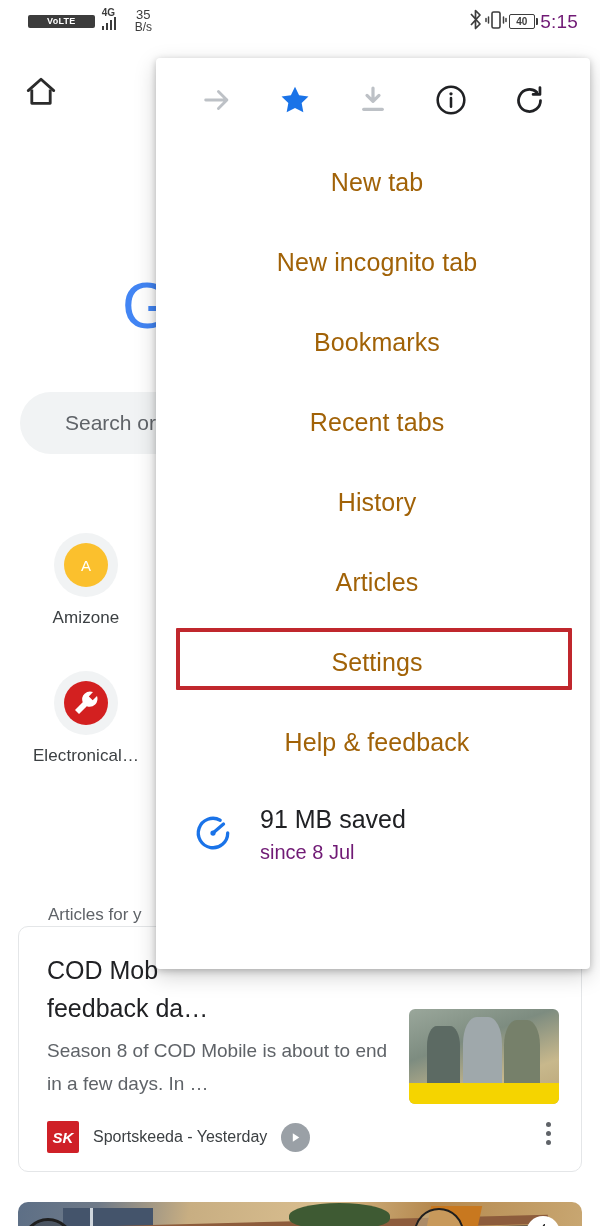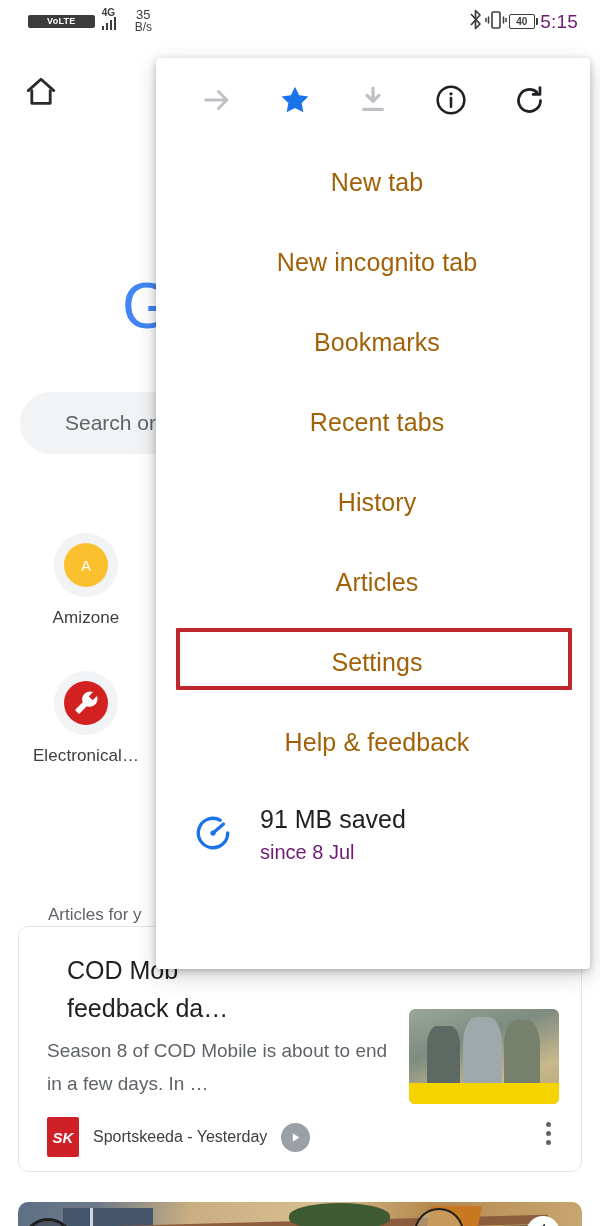--- a/index.html
+++ b/index.html
@@ -65,39 +65,39 @@
   }
   #articles-head { position: absolute; left: 48px; top: 829px; font-size: 17px; color: #5f6368; margin-top: 28px; }
 
   
   #article-card {
     position: absolute; left: 18px; top: 878px; width: 564px; height: 246px;
     background: #fff; border: 1px solid #e4e6e8; border-radius: 10px;
   }
   #art-title {
     position: absolute; left: 28px; top: 24px; width: 360px;
-    font-size: 25px; line-height: 38px; color: #202124; margin-left: 20px;
+    font-size: 25px; line-height: 38px; color: #202124;
   }
   #art-desc {
     position: absolute; left: 28px; top: 107px; width: 355px;
     font-size: 19px; line-height: 33px; color: #5f6368;
   }
   #art-thumb {
     position: absolute; right: 22px; top: 82px; width: 150px; height: 95px;
     border-radius: 6px; overflow: hidden;
     background: linear-gradient(160deg,#9aa79b 0%,#7d8c80 35%,#c8b88c 70%,#b9a477 100%);
   }
   #art-thumb .soldier { position:absolute; background:#6e7a72; }
   #art-thumb .s1 { left:12%; top:18%; width:22%; height:70%; background:#5c6a63; border-radius:30% 30% 10% 10%; }
   #art-thumb .s2 { left:36%; top:8%; width:26%; height:80%; background:#9fa8ab; border-radius:35% 35% 8% 8%; }
   #art-thumb .s3 { left:63%; top:12%; width:24%; height:76%; background:#76806a; border-radius:35% 35% 8% 8%; }
   #art-thumb .banner { position:absolute; left:0; bottom:0; width:100%; height:22%; background:#f5d400; }
   #art-footer { position: absolute; left: 28px; bottom: 0; height: 68px; display: flex; align-items: center; gap: 14px; }
   .sk-logo {
-    width: 32px; height: 40px; background: #cf2027; border-radius: 2px;
+    width: 32px; height: 32px; background: #cf2027; border-radius: 2px;
     display: flex; align-items: center; justify-content: center;
     color: #fff; font-size: 15px; font-weight: bold; font-style: italic;
   }
   #art-source { font-size: 16px; color: #3c4043; }
   .play-btn {
     width: 29px; height: 29px; border-radius: 50%; background: #9aa0a6;
     display: flex; align-items: center; justify-content: center;
   }
   #art-more { position: absolute; right: 30px; bottom: 22px; }
   .dot3 { width: 5px; height: 5px; border-radius: 50%; background: #5f6368; margin: 4px 0; }

